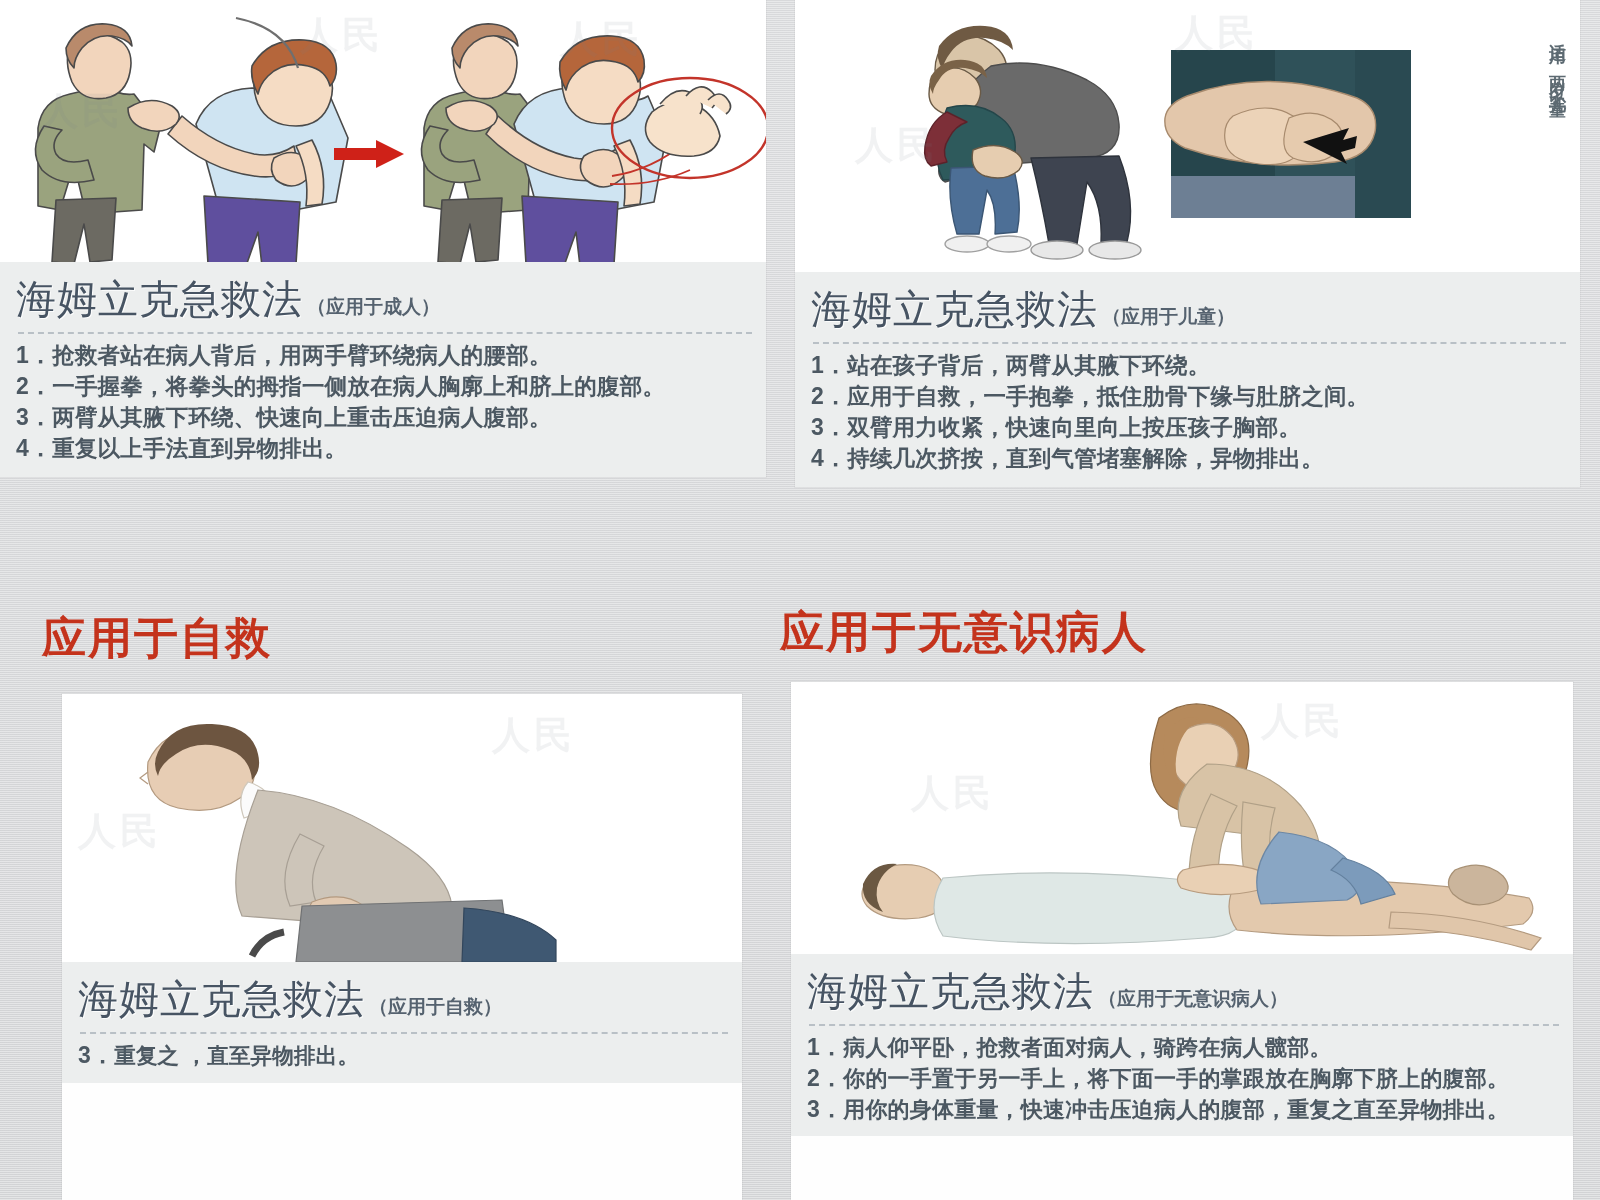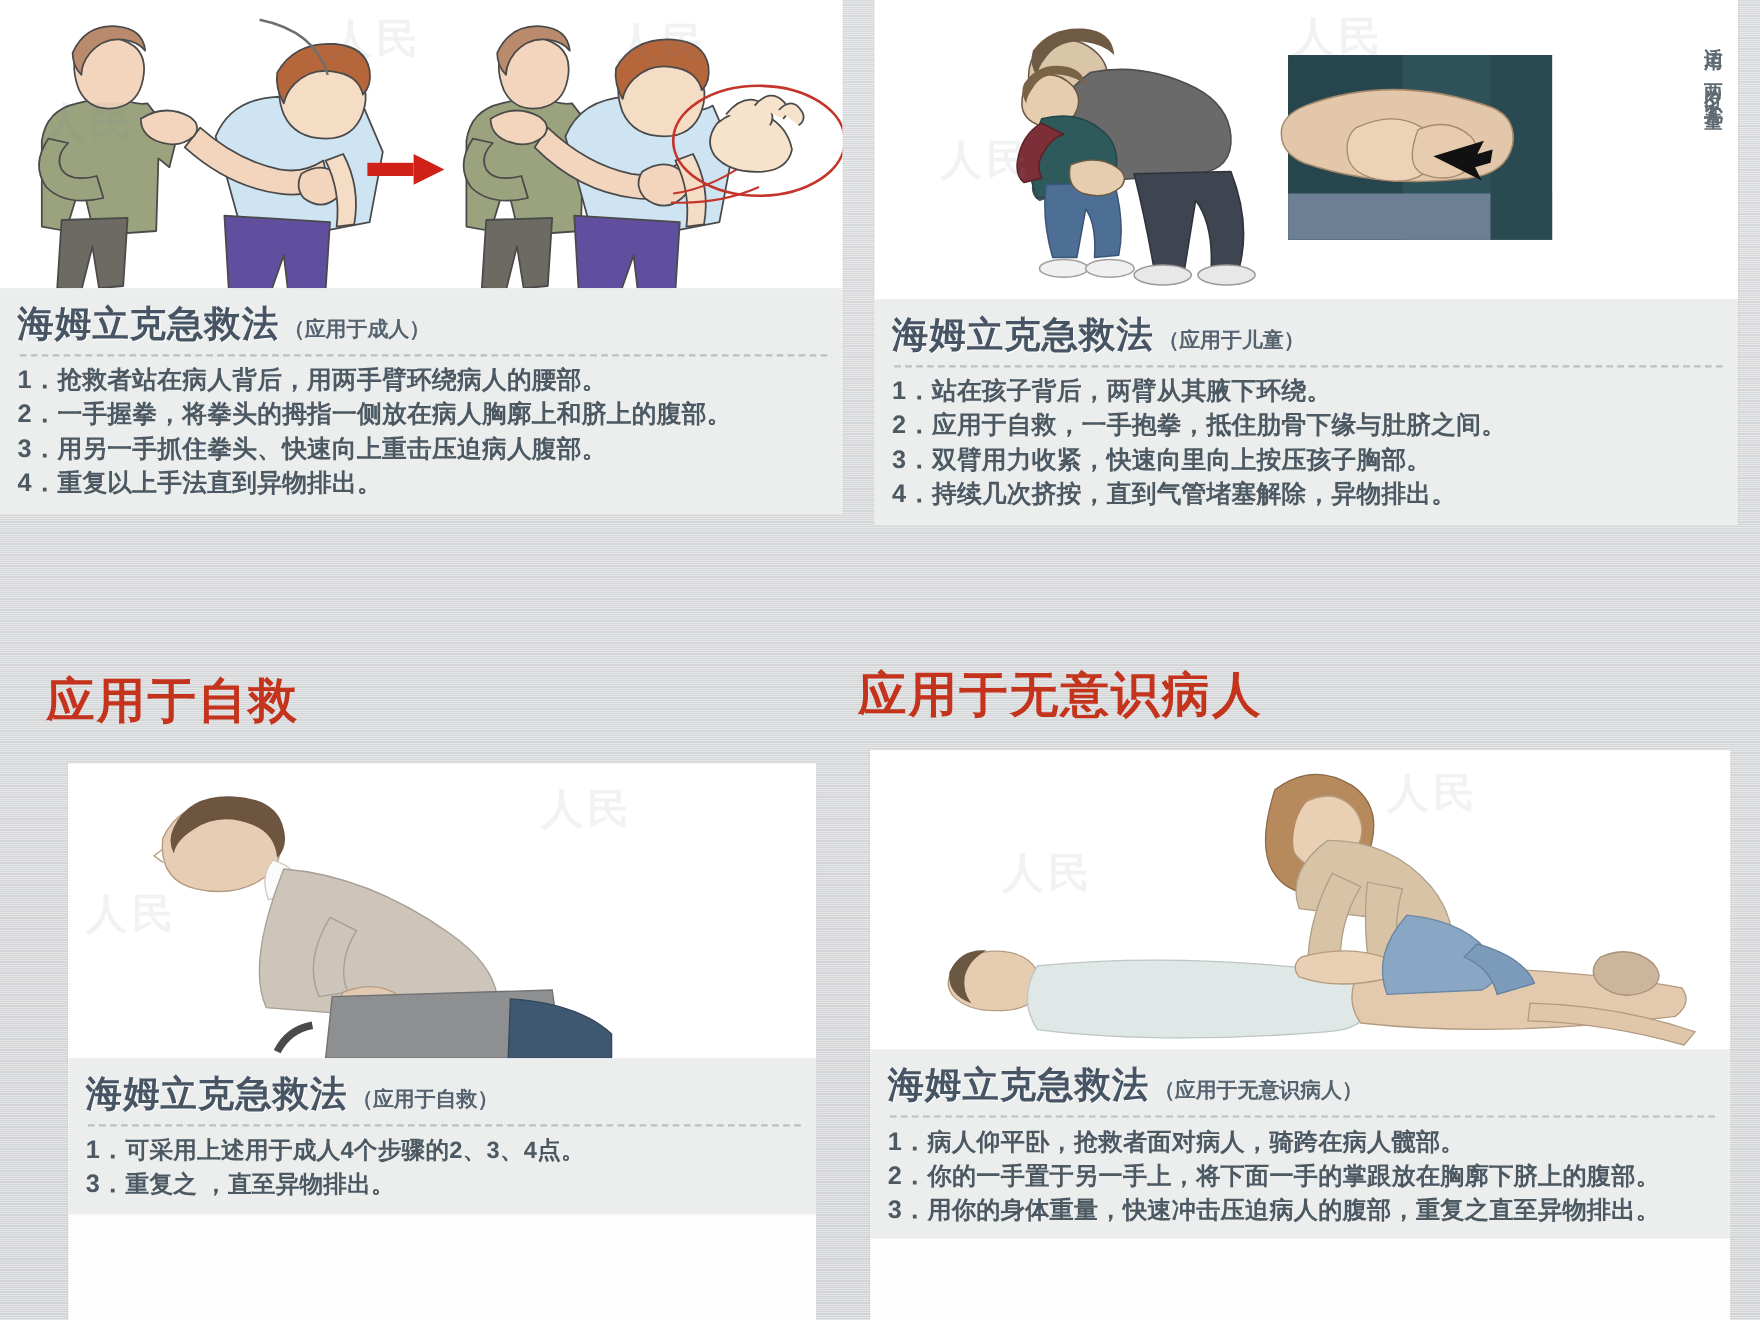--- a/index.html
+++ b/index.html
@@ -63,21 +63,21 @@
   .caption {
     background: #eceeee;
     padding: 10px 14px 12px 16px;
     position: relative;
   }
   .cap-head {
     display: flex; align-items: baseline; gap: 4px;
     color: #475463; white-space: nowrap;
   }
   .cap-head .main {
-    font-size: 33px; font-weight: 700; letter-spacing: 1px;
+    font-size: 40px; font-weight: 400; letter-spacing: 1px;
     text-shadow: 1px 1px 0 rgba(255,255,255,.85);
   }
   .cap-head .sub { font-size: 19px; font-weight: 700; color: #55626f; }
   .dashline {
     margin: 5px 0 6px 2px; height: 0;
     border-top: 2px dashed #b9c0c6;
   }
   .steps { list-style: none; }
   .steps li {
     color: #4c5862;
@@ -186,21 +186,21 @@
 
       <div class="caption">
         <div class="cap-head">
           <span class="main">海姆立克急救法</span>
           <span class="sub">（应用于成人）</span>
         </div>
         <div class="dashline"></div>
         <ul class="steps">
           <li><span class="n">1．</span><span>抢救者站在病人背后，用两手臂环绕病人的腰部。</span></li>
           <li><span class="n">2．</span><span>一手握拳，将拳头的拇指一侧放在病人胸廓上和脐上的腹部。</span></li>
-          <li><span class="n">3．</span><span>用另一手抓住拳头、快速向上重击压迫病人腹部。</span></li>
+          <li><span class="n">3．</span><span>两臂从其腋下环绕、快速向上重击压迫病人腹部。</span></li>
           <li><span class="n">4．</span><span>重复以上手法直到异物排出。</span></li>
         </ul>
       </div>
     </div>
   </div>
 
   <div class="quad q2">
     <div class="qtitle">应用于儿童</div>
 
     <div class="card">
@@ -314,21 +314,20 @@
         </svg>
       </div>
 
       <div class="caption">
         <div class="cap-head">
           <span class="main">海姆立克急救法</span>
           <span class="sub">（应用于自救）</span>
         </div>
         <div class="dashline"></div>
         <ul class="steps">
-          <li><span class="n">1．</span><span>可采用上述用于成人4个步骤的2、3、4点。</span></li>
           <li><span class="n">3．</span><span>重复之 ，直至异物排出。</span></li>
         </ul>
       </div>
     </div>
   </div>
 
   <div class="quad q4">
     <div class="qtitle">应用于无意识病人</div>
 
     <div class="card">

